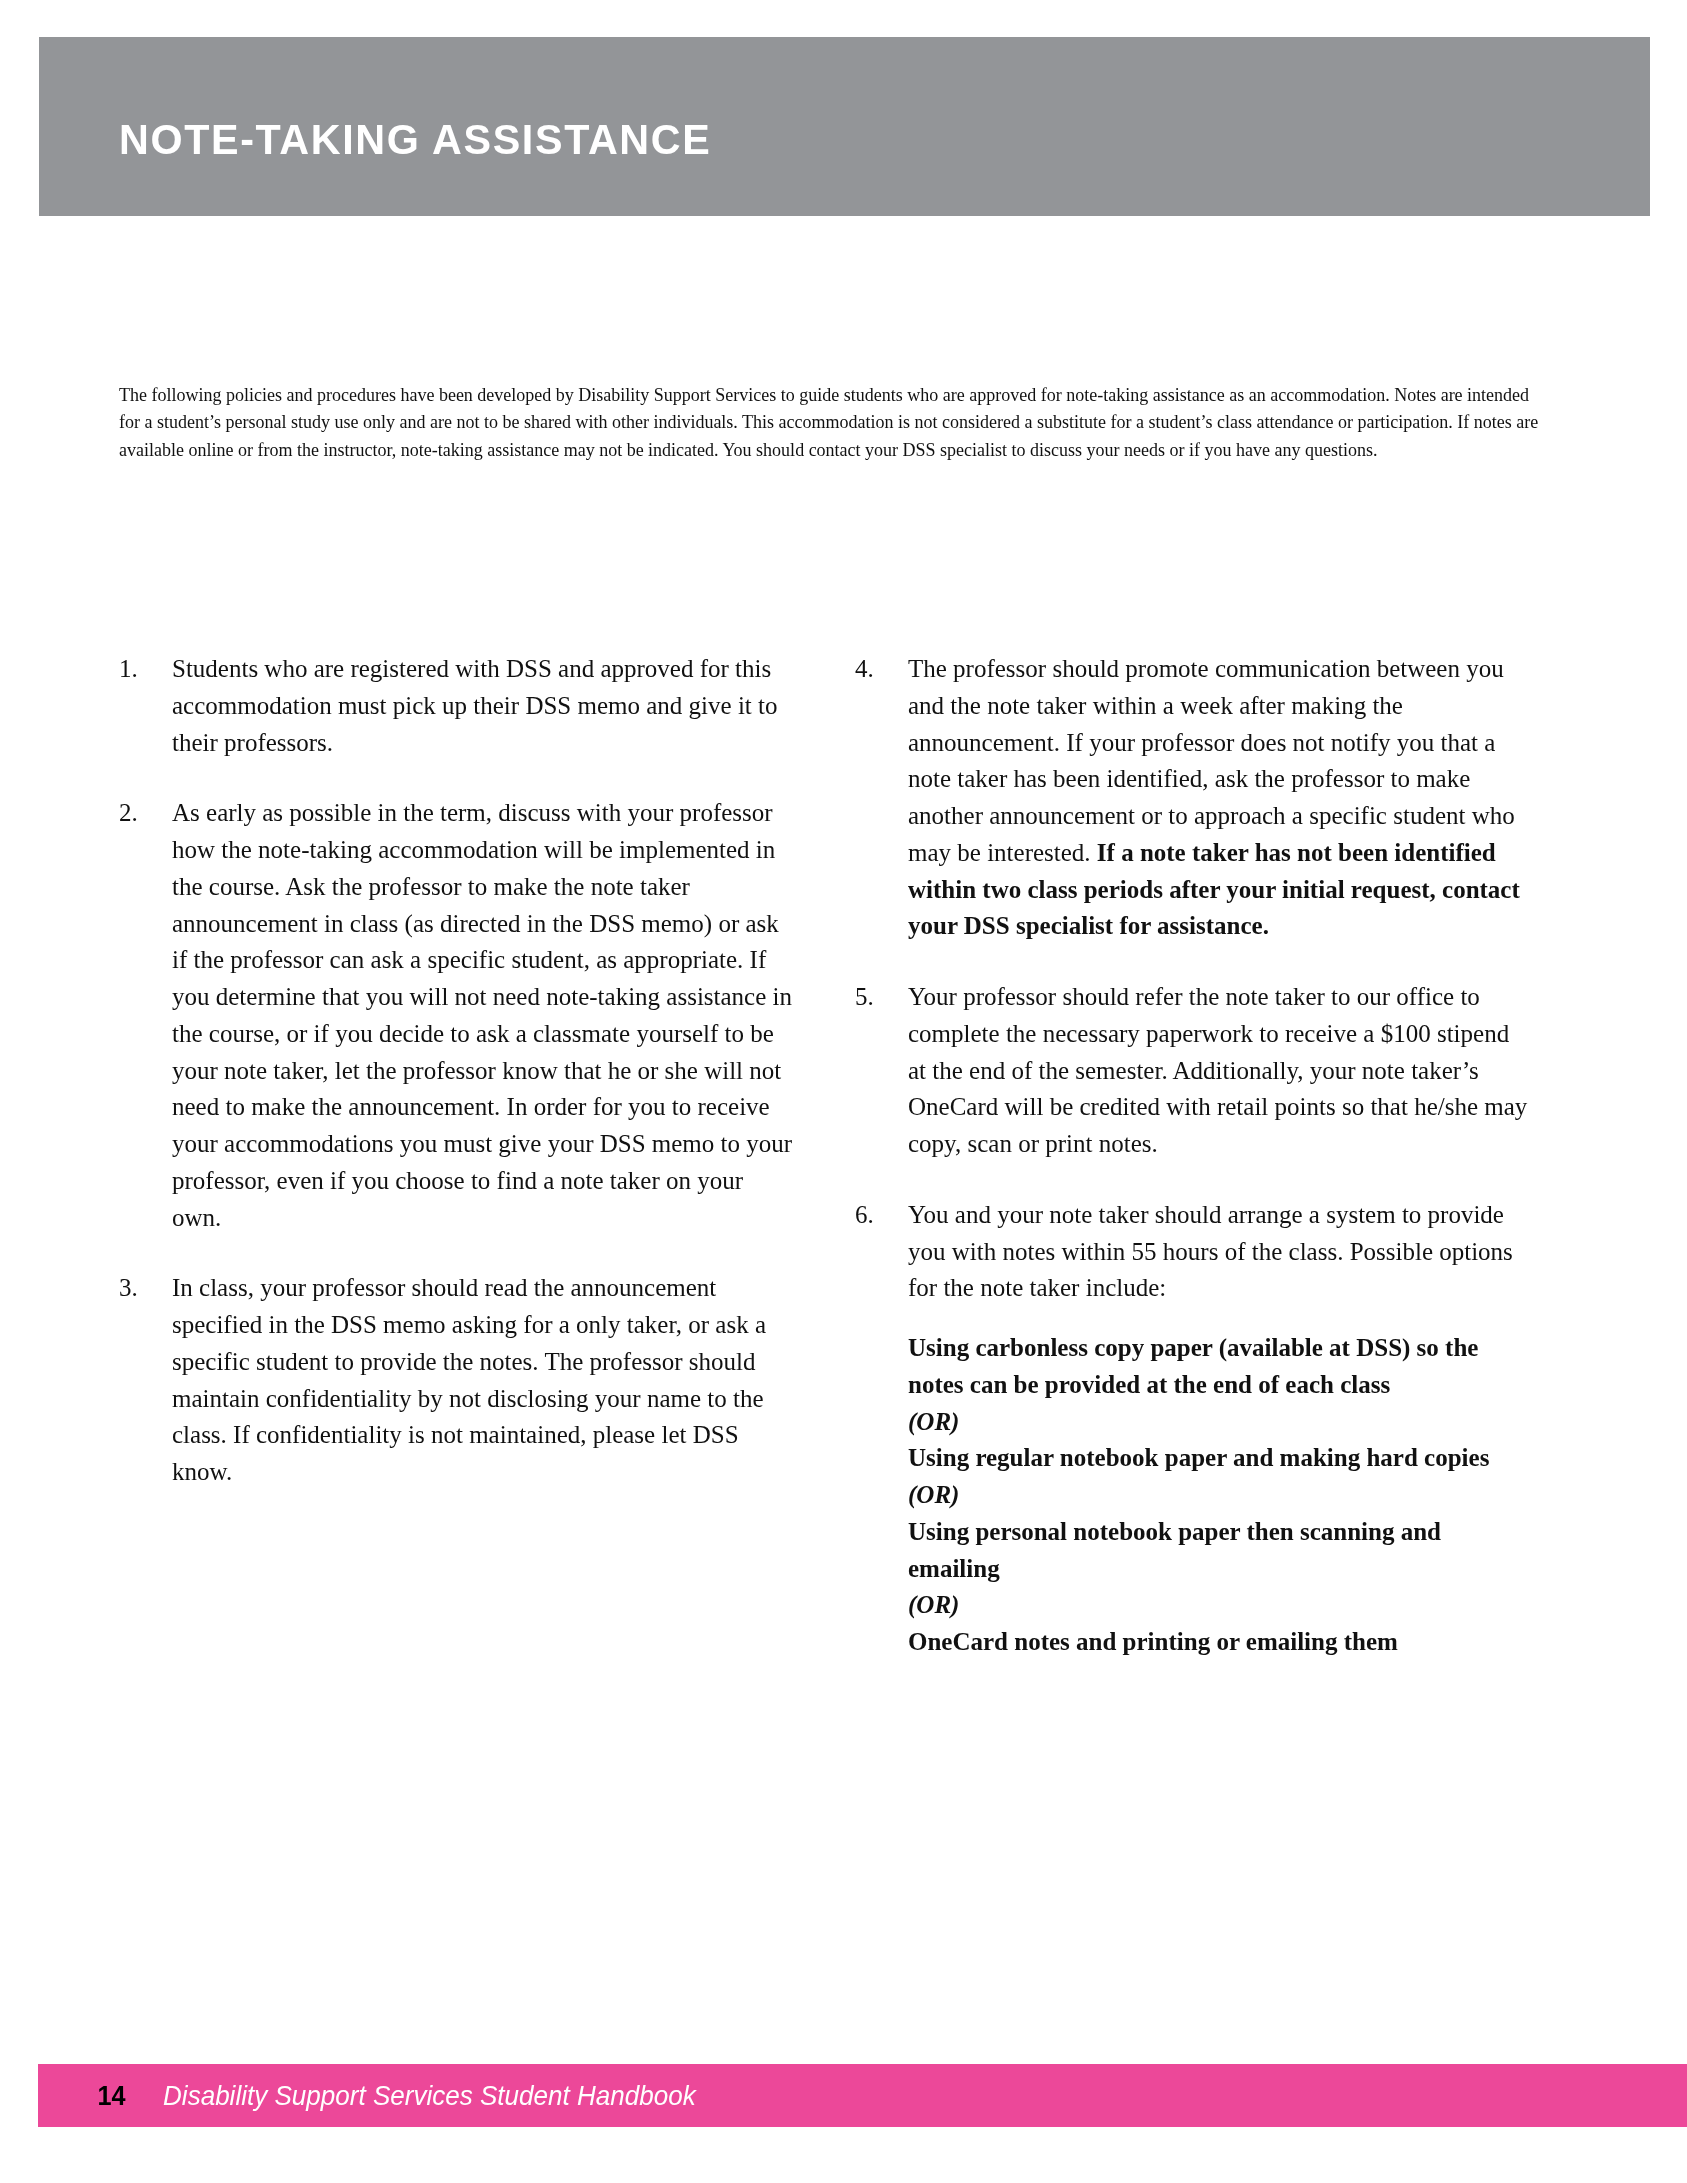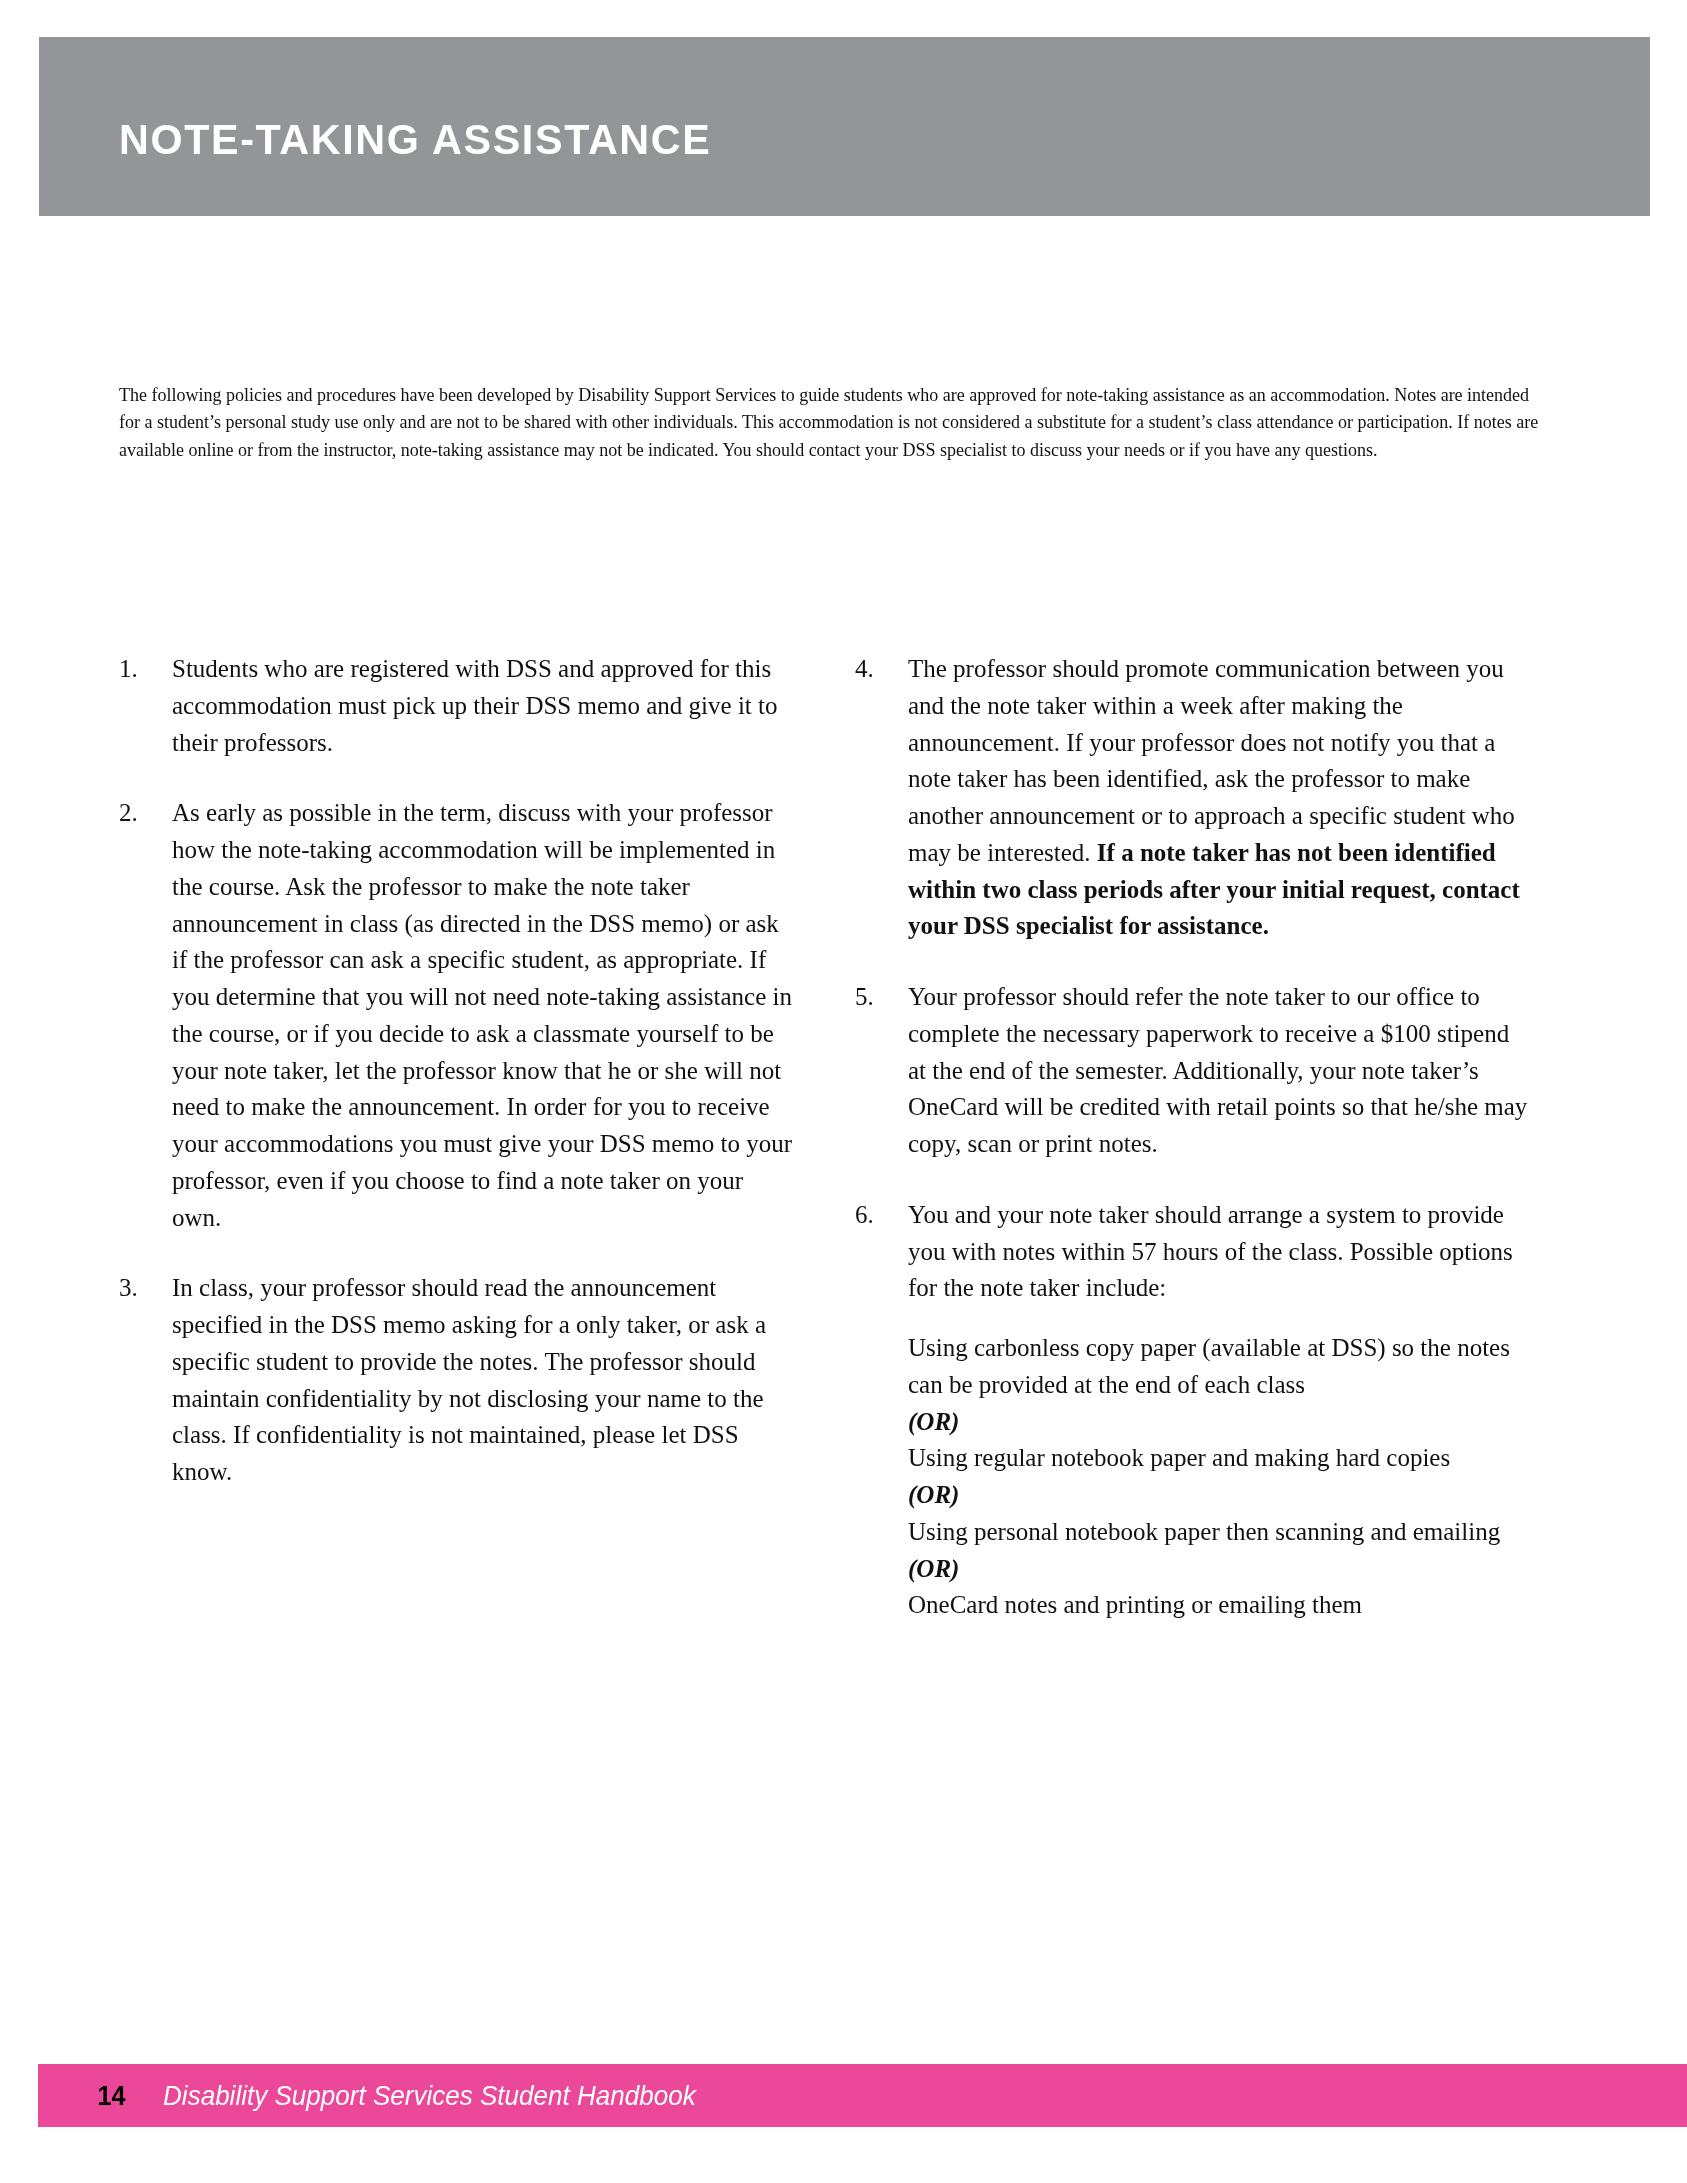--- a/index.html
+++ b/index.html
@@ -103,21 +103,21 @@
     font-weight: bold;
   }
 
   .options-block {
     margin-top: 23px;
     font-weight: bold;
     font-size: 25px;
     line-height: 1.47;
   }
   .option-line {
-    font-weight: normal;
+    font-weight: bold;
   }
   .or-line {
     font-weight: bold;
     font-style: italic;
   }
 
   
   .footer-band {
     position: absolute;
     left: 38px;
@@ -190,21 +190,21 @@
         <span class="li-body"><span>The professor should promote communication between you and the note taker within a week after making the announcement. If your professor does not notify you that a note taker has been identified, ask the professor to make another announcement or to approach a specific student who may be interested. </span><span class="strong-run">If a note taker has not been identified within two class periods after your initial request, contact your DSS specialist for assistance.</span></span>
       </li>
 
       <li>
         <span class="li-num">5.</span>
         <span class="li-body">Your professor should refer the note taker to our office to complete the necessary paperwork to receive a $100 stipend at the end of the semester. Additionally, your note taker’s OneCard will be credited with retail points so that he/she may copy, scan or print notes.</span>
       </li>
 
       <li>
         <span class="li-num">6.</span>
-        <span class="li-body">You and your note taker should arrange a system to provide you with notes within 57 hours of the class. Possible options for the note taker include:</span>
+        <span class="li-body">You and your note taker should arrange a system to provide you with notes within 55 hours of the class. Possible options for the note taker include:</span>
         <div class="options-block">
           <div class="option-line">Using carbonless copy paper (available at DSS) so the notes can be provided at the end of each class</div>
           <div class="or-line">(OR)</div>
           <div class="option-line">Using regular notebook paper and making hard copies</div>
           <div class="or-line">(OR)</div>
           <div class="option-line">Using personal notebook paper then scanning and emailing</div>
           <div class="or-line">(OR)</div>
           <div class="option-line">OneCard notes and printing or emailing them</div>
         </div>
       </li>

